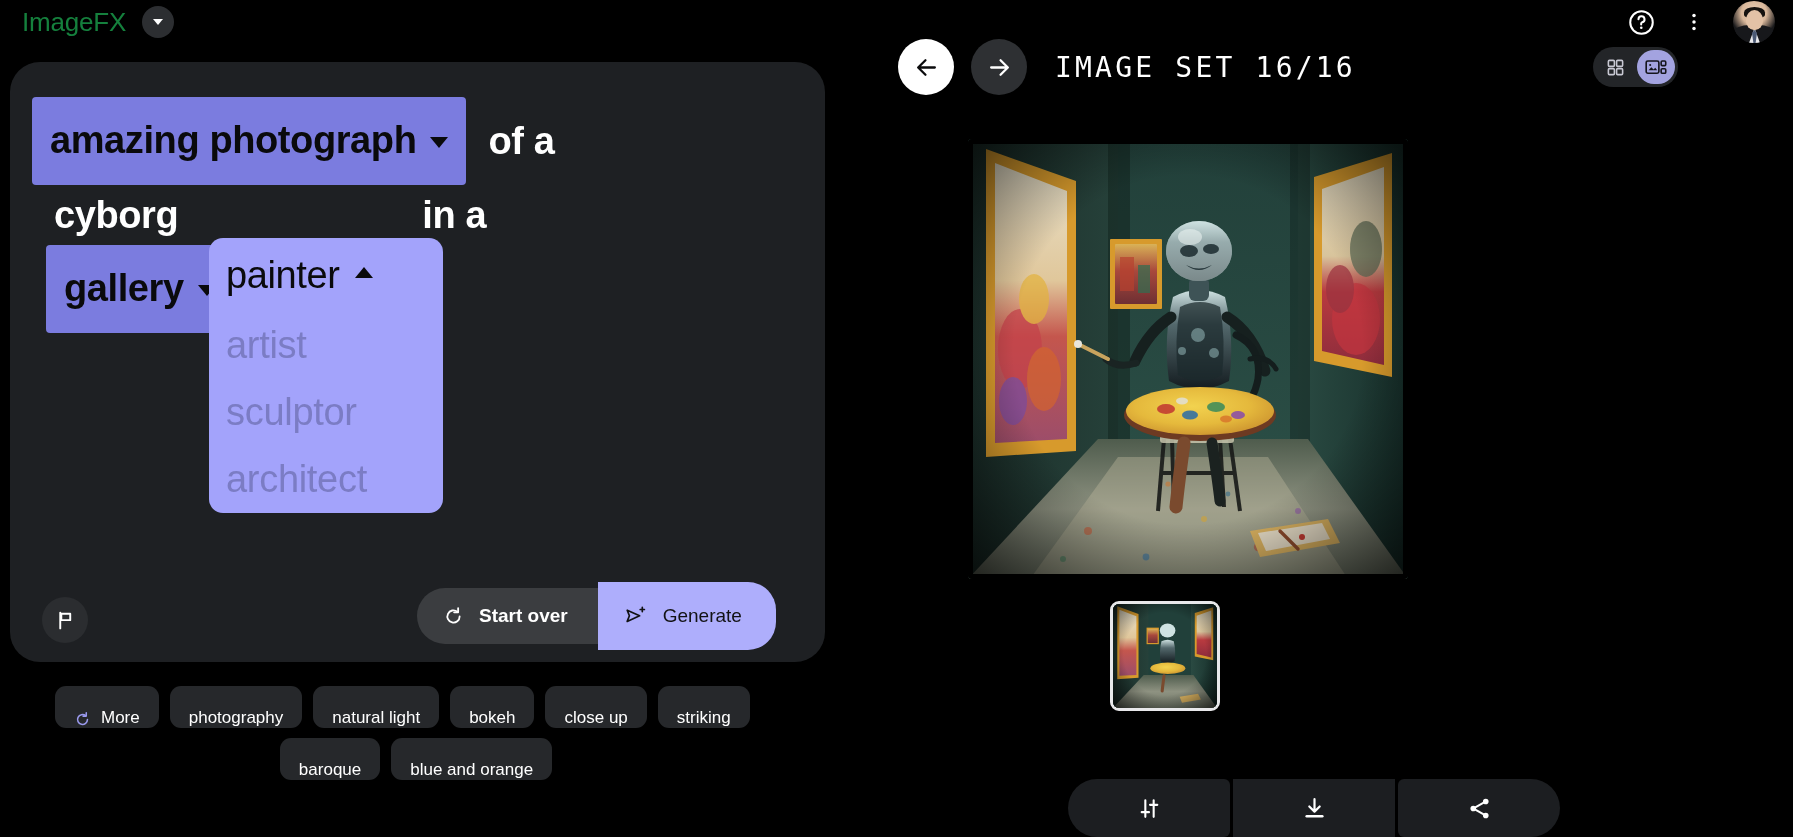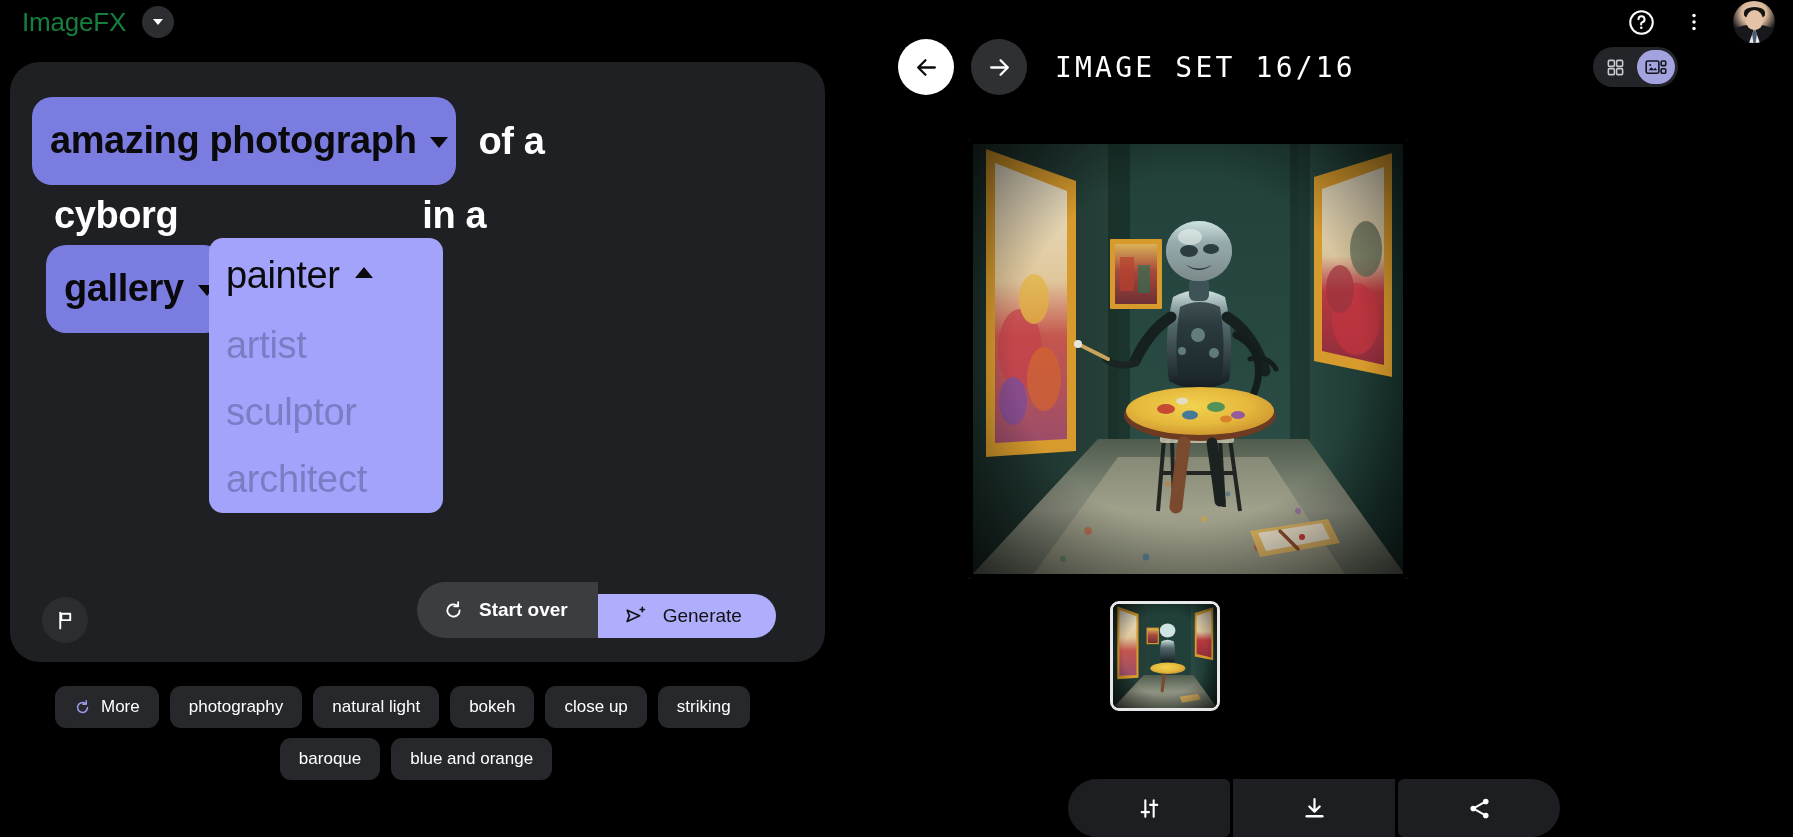--- a/index.html
+++ b/index.html
@@ -86,22 +86,22 @@
     font-size: 38px; font-weight: 700; color: #ffffff;
     line-height: 74px;
     letter-spacing: -0.4px;
   }
   .pline { display: flex; align-items: center; height: 74px; }
 
   .chip {
     display: inline-flex; align-items: center; gap: 14px;
     background: #7b7cdf;
     color: #0a0a0c;
-    border-radius: 20px;
-    padding: 6px 8px 8px 18px;
+    border-radius: 4px;
+    padding: 6px 18px 8px 18px;
     font-weight: 700;
     cursor: pointer;
     position: relative;
   }
   .chip .caret-down {
     width: 0; height: 0;
     border-left: 9px solid transparent;
     border-right: 9px solid transparent;
     border-top: 11px solid #0a0a0c;
     margin-top: 4px;
@@ -143,47 +143,47 @@
     position: absolute; left: 32px; top: 535px;
     width: 46px; height: 46px; border-radius: 50%;
     background: #2b2d30;
     display: flex; align-items: center; justify-content: center;
     cursor: pointer;
   }
 
   
   #prompt-actions {
     position: absolute; left: 407px; top: 520px;
-    display: flex; align-items: flex-end;
+    display: flex; align-items: center;
   }
   #start-over-btn {
     display: flex; align-items: center; gap: 15px;
     height: 56px; padding: 0 30px 0 26px;
     background: #3b3d40; color: #ffffff;
     border-radius: 28px 0 0 28px;
     font-size: 19px; font-weight: 700;
     cursor: pointer;
   }
   #generate-btn {
     display: flex; align-items: center; gap: 15px;
-    height: 44px; padding: 0 34px 0 26px;
+    height: 68px; padding: 0 34px 0 26px;
     background: #aeaefc; color: #121214;
     border-radius: 0 28px 28px 0;
     font-size: 19px; font-weight: 400;
     cursor: pointer;
   }
 
   
   #suggestions {
     position: absolute; left: 55px; top: 642px; width: 710px;
   }
   .sug-row { display: flex; flex-wrap: nowrap; gap: 11px; margin-bottom: 10px; }
   .sug-row.r2 { justify-content: center; padding-left: 12px; }
   .sug {
-    display: inline-flex; align-items: center; gap: 10px;
+    display: inline-flex; align-items: flex-end; gap: 10px;
     height: 42px; padding: 0 19px;
     background: #26282b; color: #ffffff;
     border-radius: 11px;
     font-size: 17px;
     cursor: pointer;
     white-space: nowrap;
   }
 
   
   #right-panel { position: absolute; left: 840px; top: 0; width: 953px; height: 837px; }

